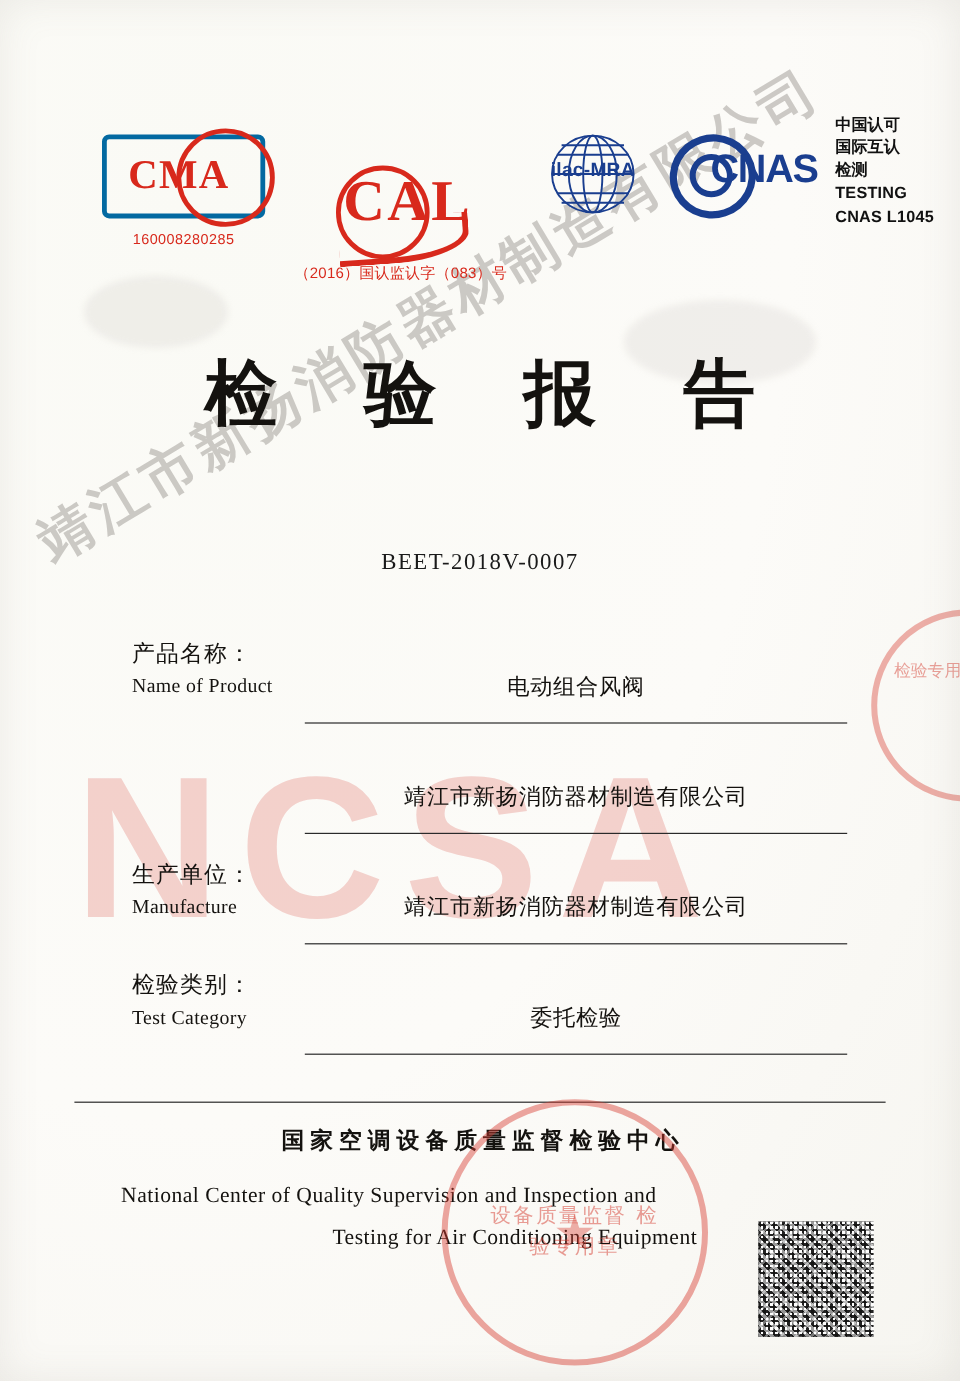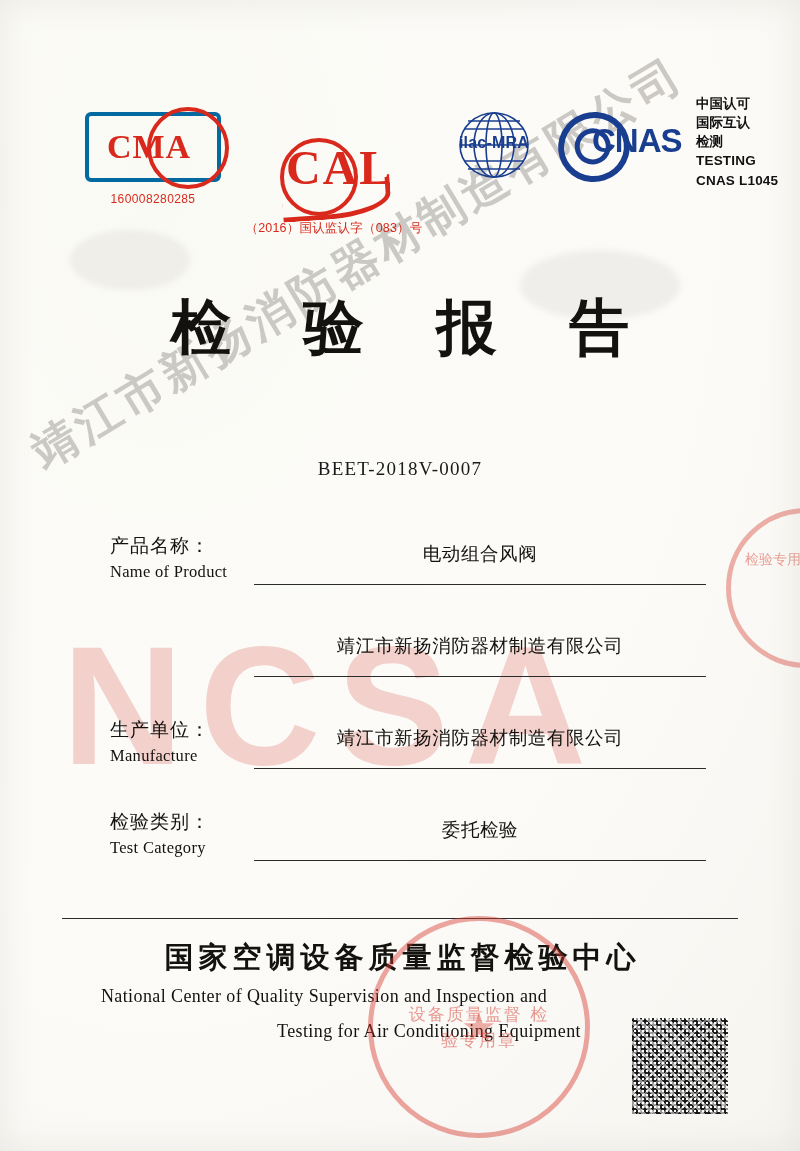--- a/index.html
+++ b/index.html
@@ -297,21 +297,21 @@
     font-family: "Liberation Serif", serif;
     font-size: 16.5px;
     color: #14120f;
     margin-top: 4px;
     letter-spacing: 0.3px;
   }
   .field-value-wrap {
     position: absolute;
     left: 158px;
     right: 0;
-    top: 0;
+    top: 18px;
     height: 56px;
     border-bottom: 1.3px solid #2a2a2a;
     display: flex;
     align-items: center;
     justify-content: center;
   }
   .field-value {
     font-family: "DejaVu Sans", sans-serif;
     font-size: 18.5px;
     color: #14120f;
@@ -328,21 +328,21 @@
     border-top: 1.6px solid #2a2a2a;
   }
   .org-cn {
     position: absolute;
     top: 938px;
     left: 0;
     width: 800px;
     text-align: center;
     font-family: "DejaVu Sans", sans-serif;
     font-weight: bold;
-    font-size: 29px;
+    font-size: 19px;
     letter-spacing: 5px;
     text-indent: 5px;
     color: #14120f;
   }
   .org-en1 {
     position: absolute;
     top: 986px;
     left: 0;
     width: 648px;
     text-align: center;

